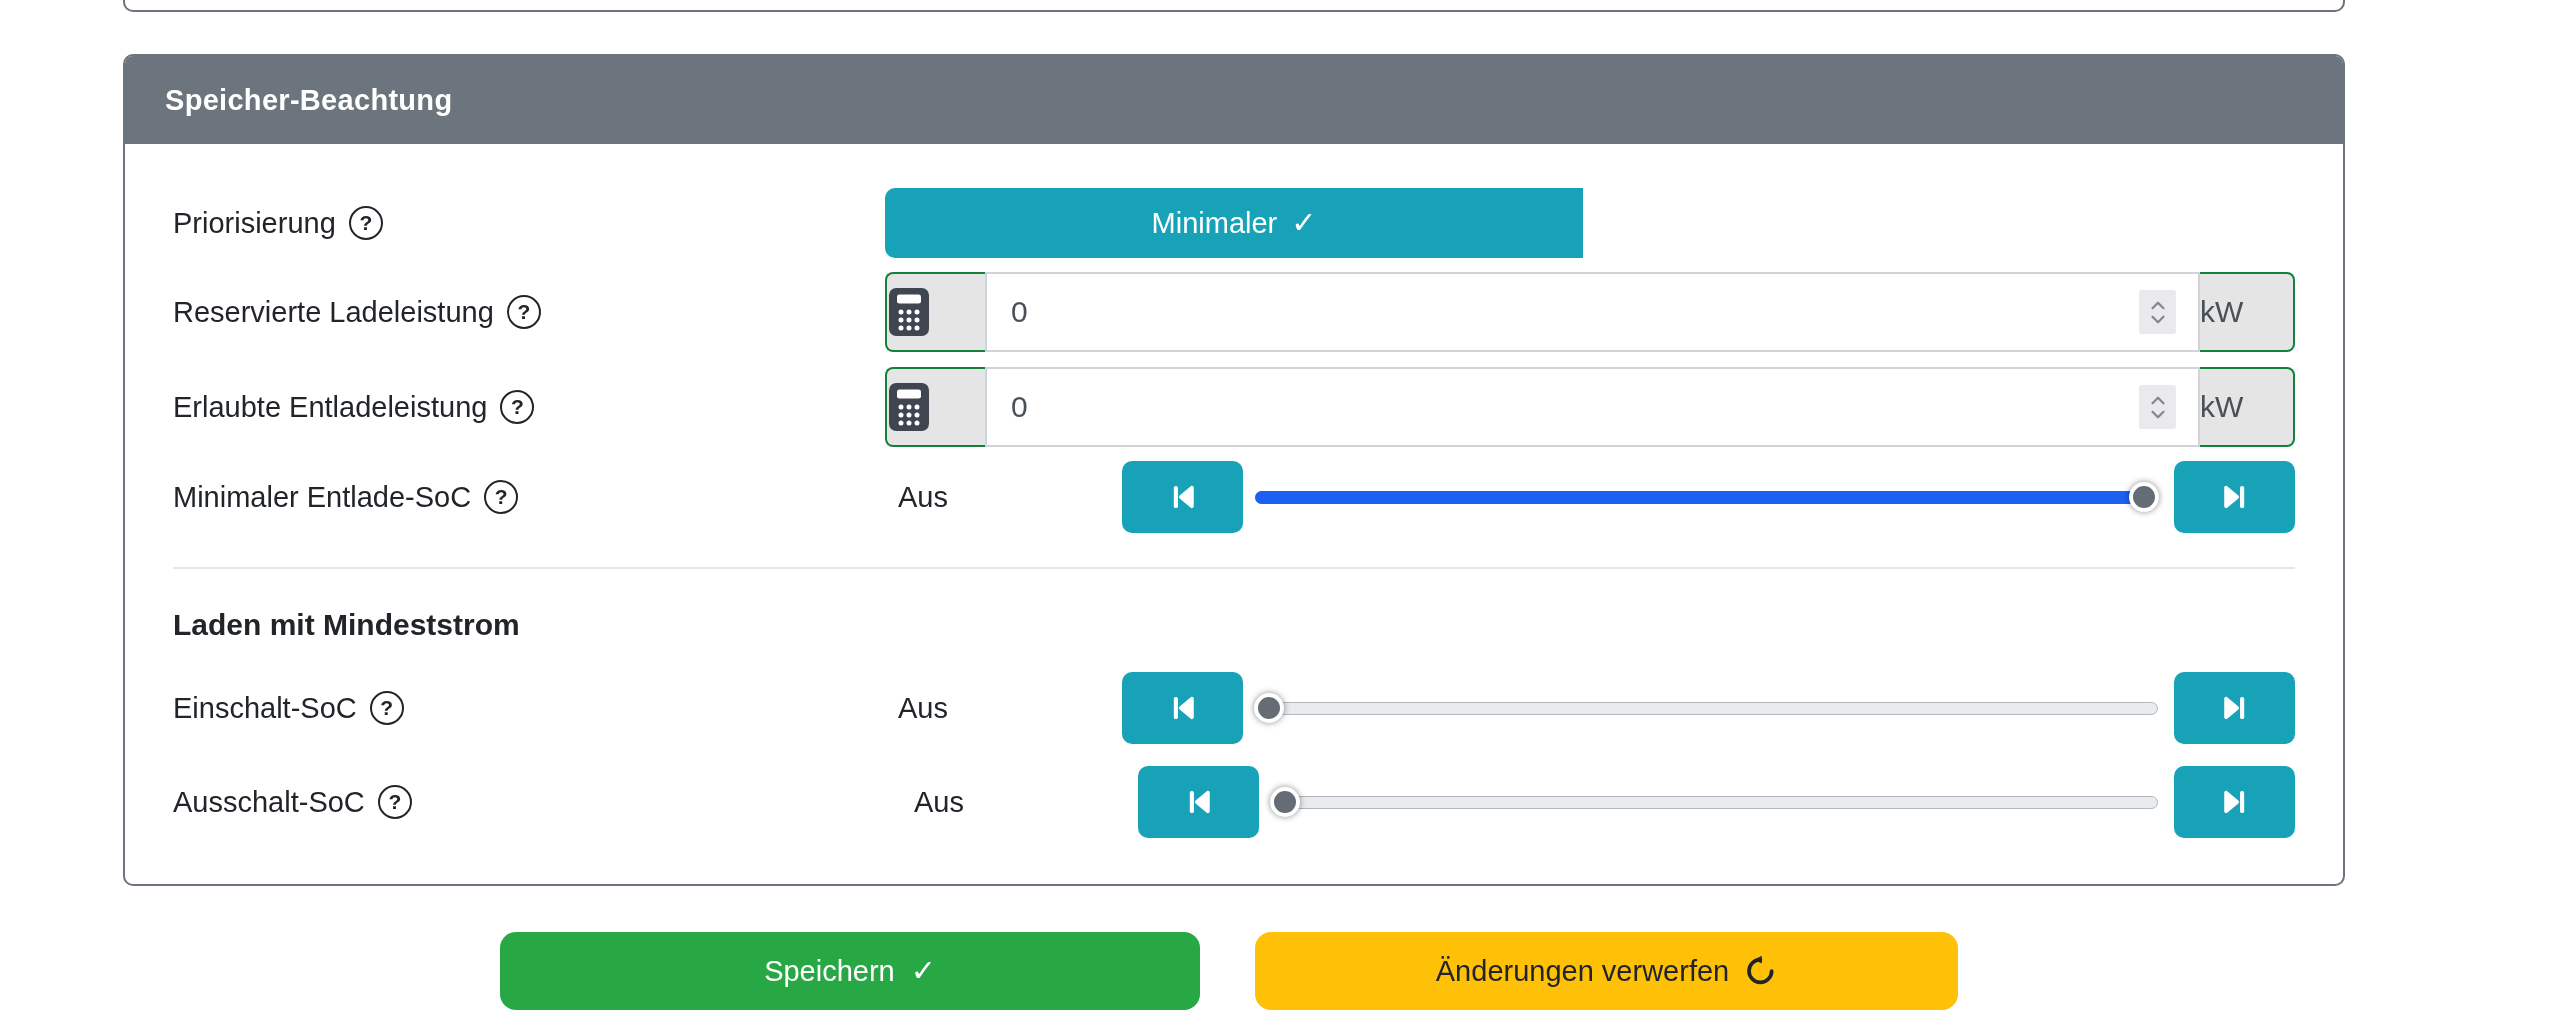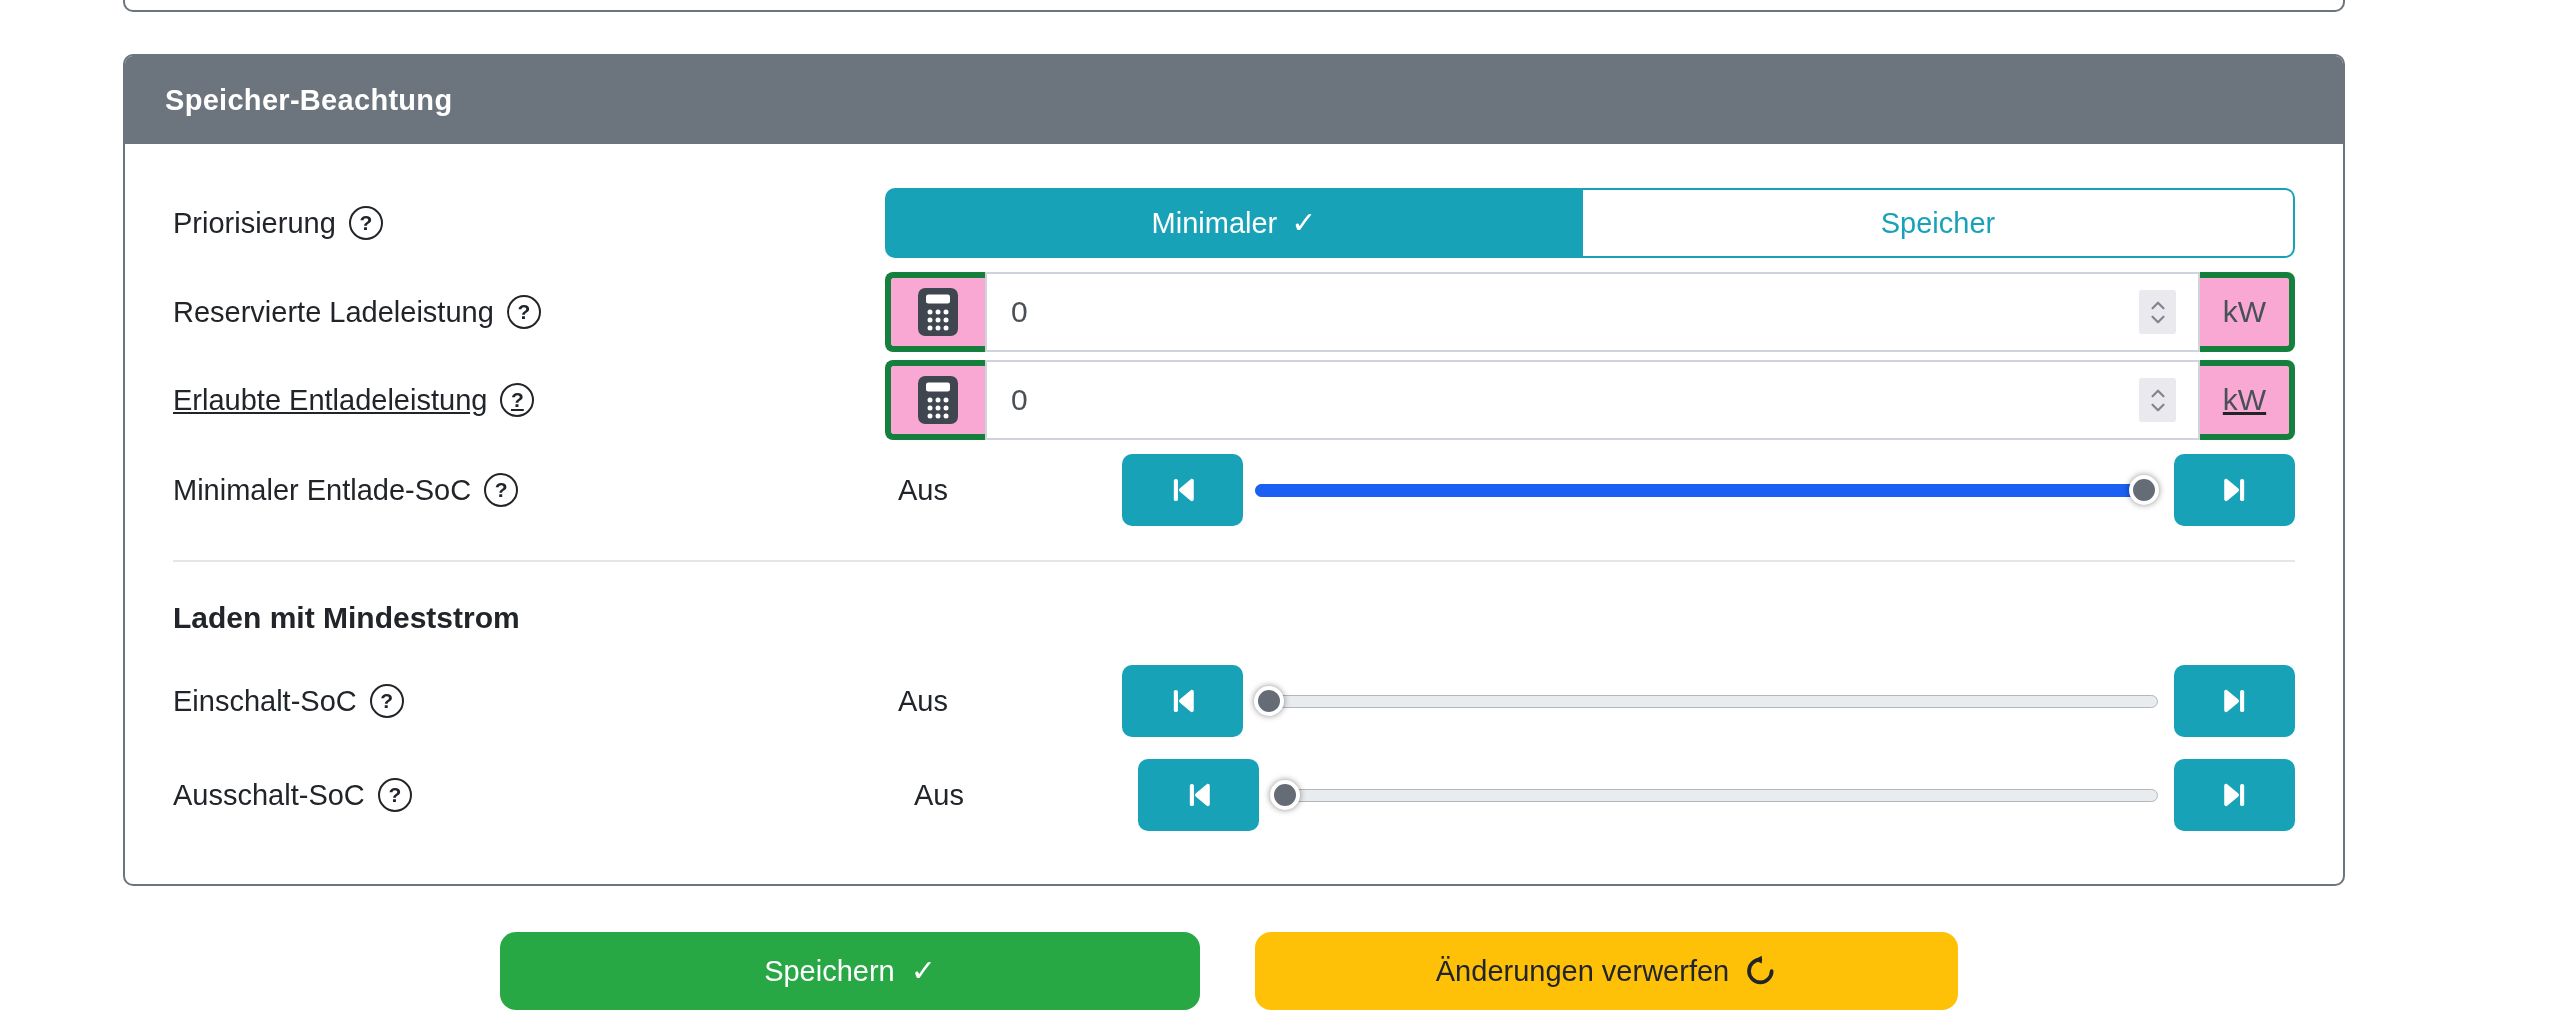--- a/index.html
+++ b/index.html
@@ -48,22 +48,22 @@
     flex:1; background:#fff; color:var(--teal,#17a2b8);
     border:2px solid var(--teal,#17a2b8); border-left:none;
     border-radius:0 10px 10px 0;
   }
   .check-glyph { font-size:30px; line-height:1; }
   
   .row-input { height:80px; }
   .row-input .control-col { height:80px; }
   .input-group { display:flex; width:100%; height:80px; font-size:30px; }
   .ig-addon {
-    background:#f9a8d4; border:6px solid #15803d; color:#495057;
-    display:flex; align-items:center; justify-content:center;
+    background:#e5e5e5; border:2px solid #15803d; color:#495057;
+    display:flex; align-items:center; 
   }
   .ig-addon.first { width:100px; border-radius:8px 0 0 8px; border-right:none; }
   .ig-addon.last  { width:95px;  border-radius:0 8px 8px 0; border-left:none; }
   .ig-input-wrap { flex:1; position:relative; border:2px solid #ced4da; background:#fff; }
   .ig-input-wrap input {
     width:100%; height:100%; border:none; outline:none; background:transparent;
     font-family:"Liberation Sans", sans-serif; font-size:30px; color:#495057;
     padding:0 80px 0 24px;
   }
   .spinner {
@@ -83,21 +83,21 @@
   .slider-area { flex:1; margin:0 16px 0 12px; position:relative; height:44px; display:flex; align-items:center; }
   .track { position:relative; width:100%; height:13px; background:#e9ecef; border:1px solid #b1b7bd; border-radius:7px; }
   .fill { position:absolute; left:-1px; top:-1px; bottom:-1px; background:var(--slider-blue,#1a60f2); border-radius:7px; }
   .thumb {
     position:absolute; top:50%; width:30px; height:30px; background:#656c75;
     border:4px solid #fff; border-radius:50%;
     box-shadow:0 0 6px rgba(0,0,0,.45); transform:translate(-50%,-50%); cursor:grab;
   }
   .divider { border:none; border-top:2px solid #e4e7ea; margin-top:30px; }
   .subheading { margin-top:39px; font-size:30px; font-weight:bold; }
-  .mt14 { margin-top:14px; } .mt8 { margin-top:8px;text-decoration:underline; } .mt10 { margin-top:10px; }
+  .mt14 { margin-top:14px; } .mt8 { margin-top:15px; } .mt10 { margin-top:10px; }
   .mt26 { margin-top:26px; } .mtrow6 { margin-top:14px;gap:16px; }
   
   .actions { position:absolute; left:500px; top:932px; display:flex; gap:55px; }
   .btn-action {
     height:78px; border:none; border-radius:16px; font-family:"Liberation Sans", sans-serif;
     font-size:29px; display:flex; align-items:center; justify-content:center;
     gap:16px; cursor:pointer;
   }
   .btn-save { width:700px; background:var(--save-green,#28a745); color:#fff; }
   .btn-discard { width:703px; background:var(--discard-yellow,#ffc107); color:#212529; }
@@ -120,23 +120,20 @@
       <div class="frow row-toggle">
         <div class="label-col">
           <span>Priorisierung</span>
           <span class="qmark">?</span>
         </div>
         <div class="control-col">
           <div class="toggle-group">
             <div class="toggle-opt active">
               <span>Minimaler</span>
               <span class="check-glyph">✓</span>
-            </div>
-            <div class="toggle-opt inactive">
-              <span>Speicher</span>
             </div>
           </div>
         </div>
       </div>
 
       <div class="frow row-input mt14">
         <div class="label-col">
           <span>Reservierte Ladeleistung</span>
           <span class="qmark">?</span>
         </div>

